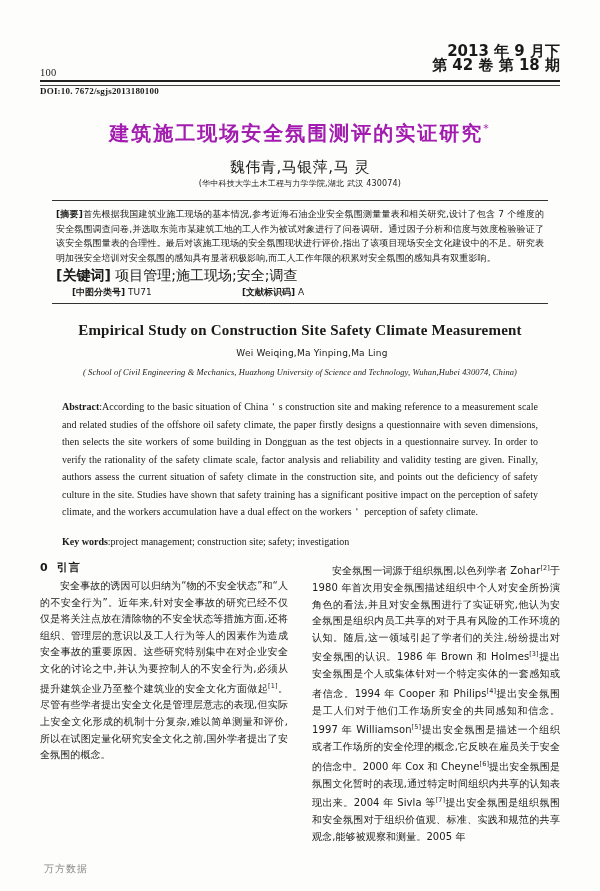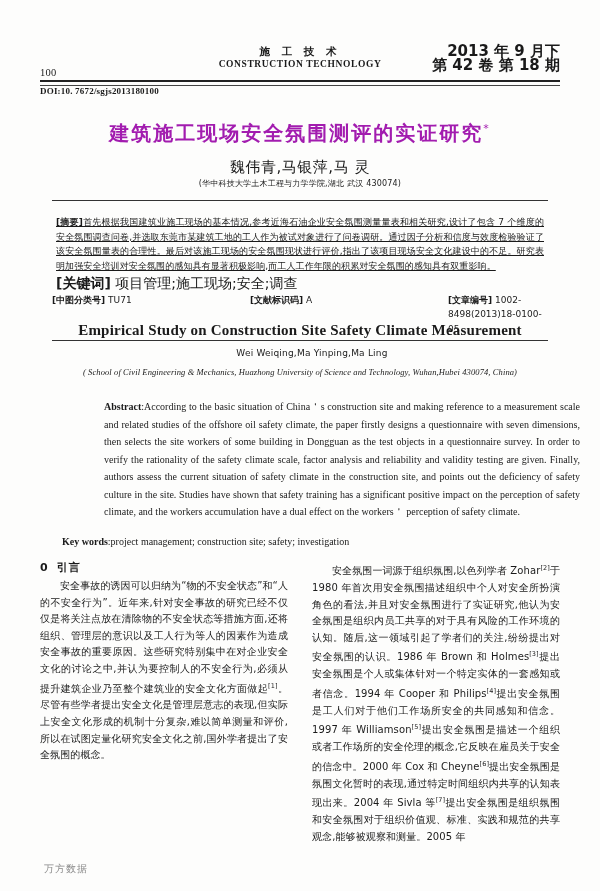--- a/index.html
+++ b/index.html
@@ -140,37 +140,35 @@
     border-bottom: 1px solid #333;
     padding: 6px 0 4px 0;
     box-sizing: border-box;
   }
   .abs-cn-text {
     font-family: "DejaVu Sans", sans-serif;
     font-size: 9px;
     line-height: 14.5px;
     text-align: justify;
     letter-spacing: 0.1px;
-    margin: 8px 4px 3px 4px;
-    text-decoration: underline;
+    margin: 0 4px 3px 4px;
   }
   .abs-cn-text b { font-weight: bold; }
   .kw-cn {
     font-family: "DejaVu Sans", sans-serif;
     font-size: 14px;
     line-height: 14.5px;
     margin: 0 4px 2px 4px;
   }
   .clc-line {
     font-family: "DejaVu Sans", sans-serif;
     font-size: 9px;
     line-height: 14.5px;
-    margin: 0 4px 0 0;
+    margin: 0 4px 0 20px;
     display: flex;
-    gap: 28px;
   }
   .clc-line .seg-a { width: 170px; }
   .clc-line .seg-b { width: 170px; }
   .clc-line .seg-c { flex: 1; }
 
   
   .title-en {
     position: absolute;
     left: 40px;
     top: 322px;
@@ -207,21 +205,20 @@
   .abs-en {
     position: absolute;
     left: 62px;
     top: 398px;
     width: 476px;
     font-family: "Liberation Serif", serif;
     font-size: 10px;
     line-height: 17.5px;
     text-align: justify;
     text-align-last: left;
-    margin-left: 42px;
   }
   .abs-en b { font-weight: bold; }
   .kw-en {
     position: absolute;
     left: 62px;
     top: 533px;
     width: 476px;
     font-family: "Liberation Serif", serif;
     font-size: 10px;
     line-height: 17px;
@@ -299,44 +296,39 @@
     letter-spacing: 1px;
   }
 </style>
 </head>
 <body>
 
 <div class="page">
 
   <div class="runhead">
     <div class="folio">100</div>
-    <div class="journal">
-      <span class="journal-cn">施 工 技 术</span>
-      <span class="journal-en">CONSTRUCTION TECHNOLOGY</span>
-    </div>
     <div class="issue">
       <span>2013 年 9 月下</span>
       <span>第 42 卷  第 18 期</span>
     </div>
   </div>
   <div class="rule-double"></div>
 
   <div class="doi">DOI:10. 7672/sgjs2013180100</div>
 
   <div class="title-cn"><span>建筑施工现场安全氛围测评的实证研究</span><sup>*</sup></div>
   <div class="authors-cn">魏伟青,马银萍,马    灵</div>
   <div class="affil-cn">(华中科技大学土木工程与力学学院,湖北 武汉   430074)</div>
 
   <div class="abs-cn-box">
     <div class="abs-cn-text"><b>[摘要]</b><span>首先根据我国建筑业施工现场的基本情况,参考近海石油企业安全氛围测量量表和相关研究,设计了包含 7 个维度的安全氛围调查问卷,并选取东莞市某建筑工地的工人作为被试对象进行了问卷调研。通过因子分析和信度与效度检验验证了该安全氛围量表的合理性。最后对该施工现场的安全氛围现状进行评价,指出了该项目现场安全文化建设中的不足。研究表明加强安全培训对安全氛围的感知具有显著积极影响,而工人工作年限的积累对安全氛围的感知具有双重影响。</span></div>
     <div class="kw-cn"><b>[关键词]</b> <span>项目管理;施工现场;安全;调查</span></div>
     <div class="clc-line">
       <span class="seg-a"><b>[中图分类号]</b> <span>TU71</span></span>
       <span class="seg-b"><b>[文献标识码]</b> <span>A</span></span>
-      <span class="seg-c"><b>[文章编号]</b> <span>1002-8498(2013)18-0100-05</span></span>
     </div>
   </div>
 
   <div class="title-en">Empirical Study on Construction Site Safety Climate Measurement</div>
   <div class="authors-en">Wei Weiqing,Ma Yinping,Ma Ling</div>
   <div class="affil-en">( School of Civil Engineering &amp; Mechanics, Huazhong University of Science and Technology, Wuhan,Hubei   430074, China)</div>
 
   <div class="abs-en"><b>Abstract</b><span>:According to the basic situation of China＇s construction site and making reference to a measurement scale and related studies of the offshore oil safety climate, the paper firstly designs a questionnaire with seven dimensions, then selects the site workers of some building in Dongguan as the test objects in a questionnaire survey. In order to verify the rationality of the safety climate scale, factor analysis and reliability and validity testing are given.  Finally, authors assess the current situation of safety climate in the construction site, and points out the deficiency of safety culture in the site.  Studies have shown that safety training has a significant positive impact on the perception of safety climate, and the workers accumulation have a dual effect on the workers＇ perception of safety climate.</span></div>
   <div class="kw-en"><b>Key words</b><span>:project management; construction site; safety; investigation</span></div>
 

